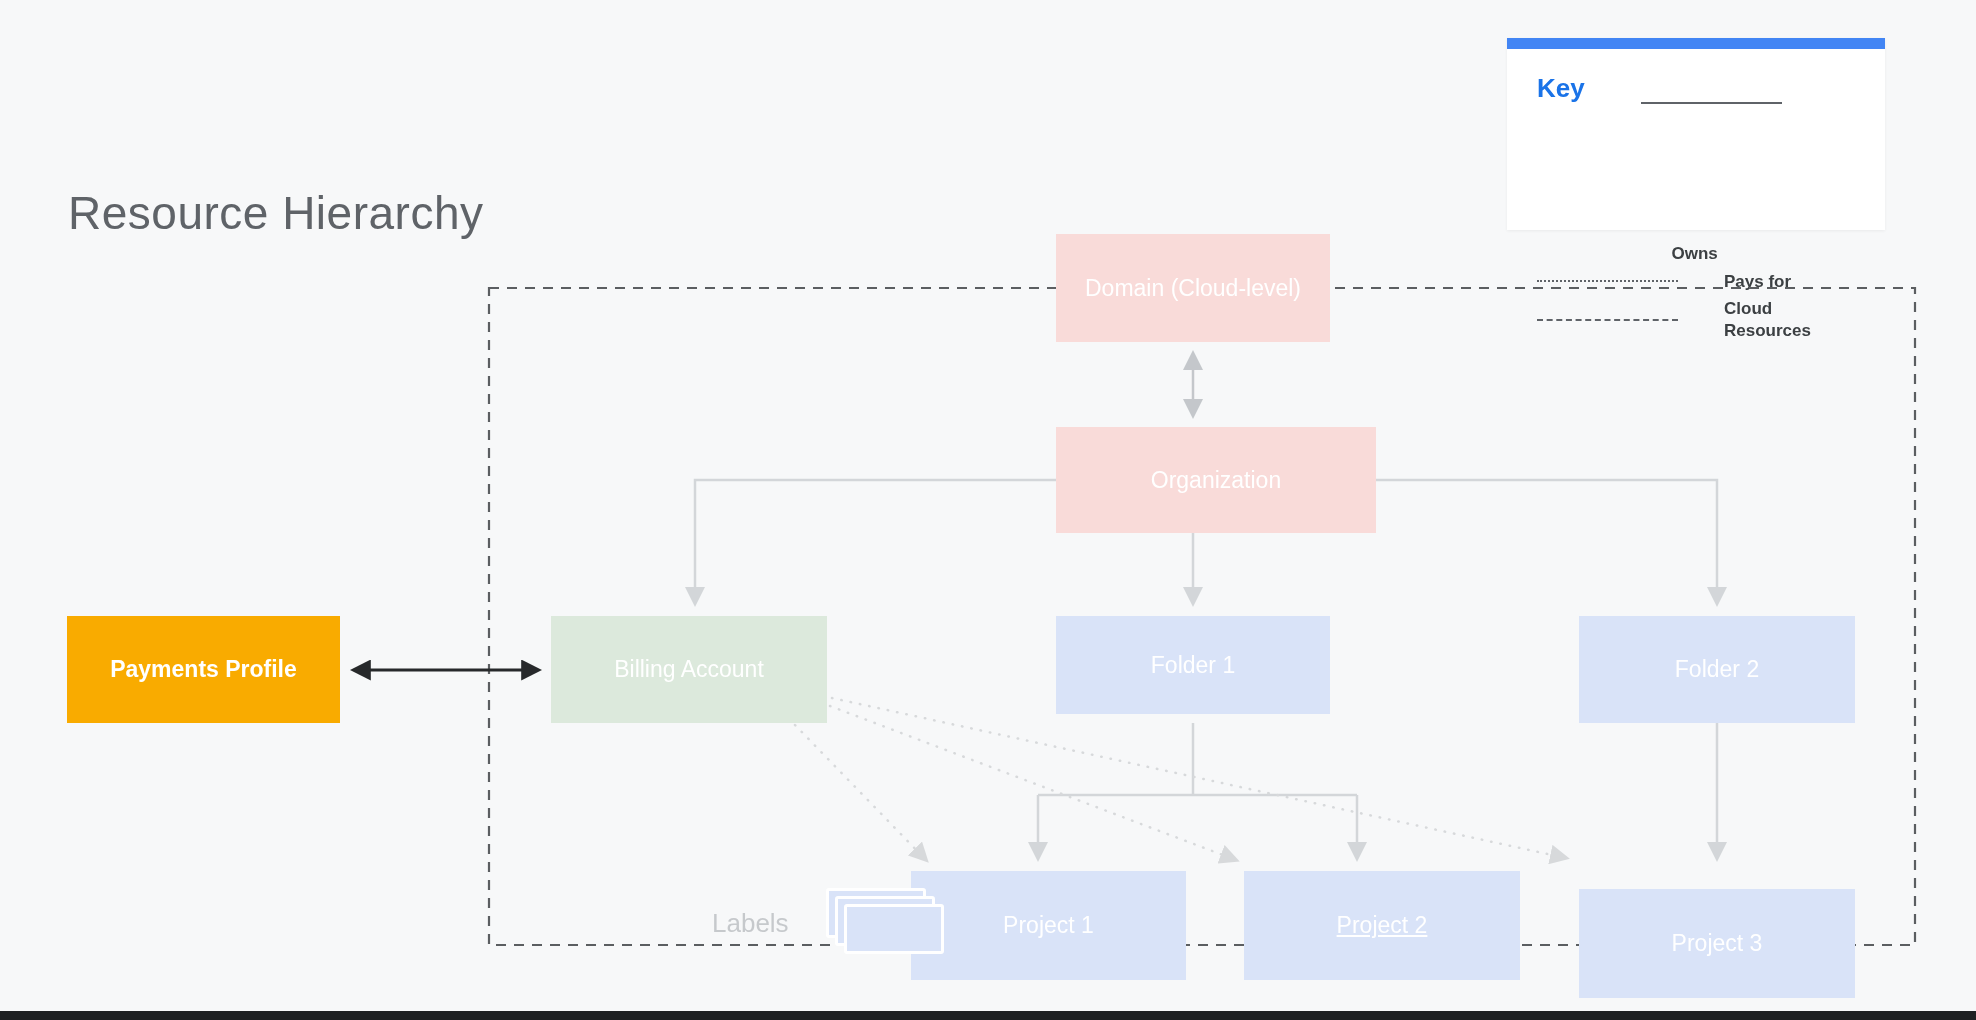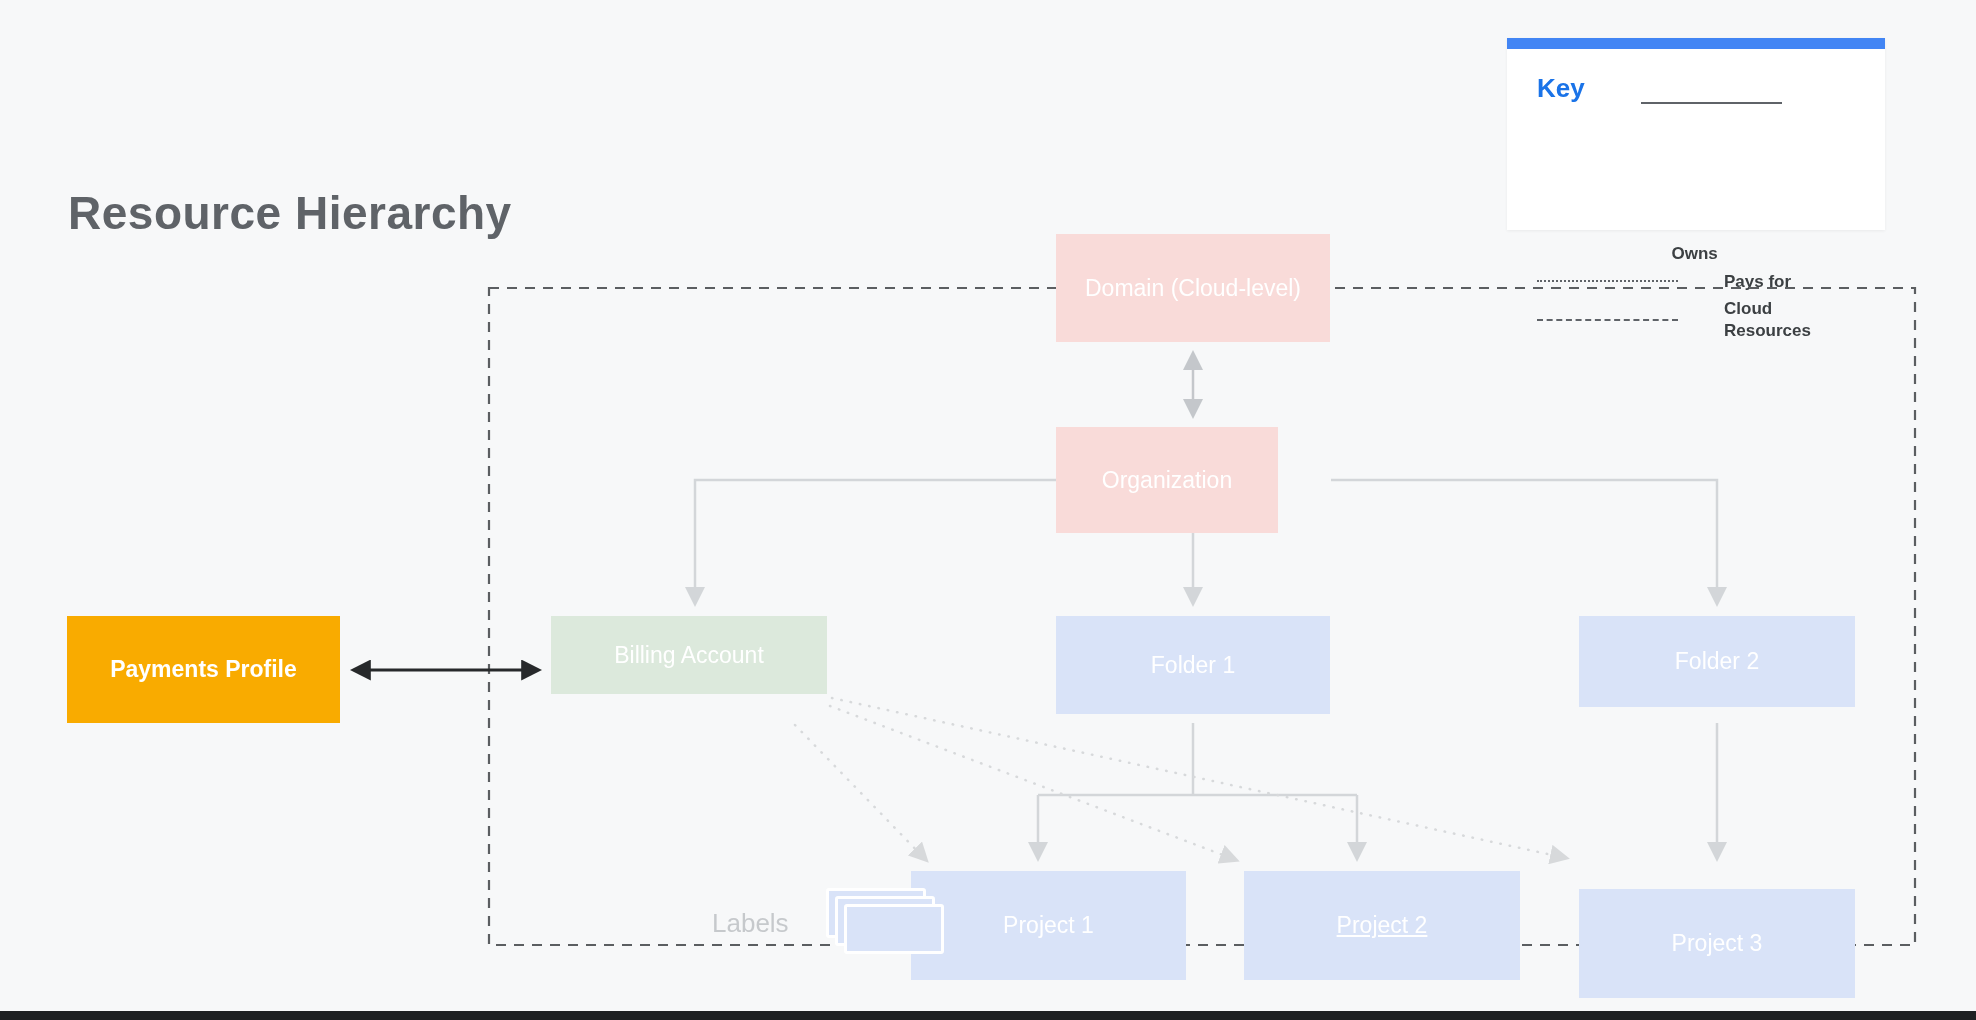--- a/index.html
+++ b/index.html
@@ -6,21 +6,21 @@
   html, body {
     width: 1976px; height: 1020px;
     overflow: hidden;
     background: #f7f8f9;
     font-family: "Liberation Sans", sans-serif;
   }
   .stage { position: relative; width: 1976px; height: 1020px; }
 
   .title {
     position: absolute; left: 68px; top: 186px;
-    font-size: 46px; font-weight: 700; color: #5f6368;
+    font-size: 46px; font-weight: 400; color: #5f6368;
     letter-spacing: 0.5px;
     text-align: center;
   }
 
   
   .legend {
     position: absolute; left: 1507px; top: 38px;
     width: 378px; height: 192px;
     background: #ffffff;
     box-shadow: 0 1px 3px rgba(0,0,0,0.06);
@@ -54,25 +54,25 @@
     position: absolute; z-index: 2;
     display: flex; align-items: center; justify-content: center;
     color: #ffffff; font-size: 23px; text-align: center;
   }
   .node.pink  { background: #f9dbd9; }
   .node.blue  { background: #d9e3f8; }
   .node.green { background: #dce9dc; }
   .node.amber { background: #f9ab00; font-weight: bold; }
 
   .n-domain   { left: 1056px; top: 234px; width: 274px; height: 108px; }
-  .n-org      { left: 1056px; top: 427px; width: 222px; height: 106px; }
+  .n-org      { left: 1056px; top: 427px; width: 320px; height: 106px; }
   .n-payments { left: 67px;   top: 616px; width: 273px; height: 107px; }
-  .n-billing  { left: 551px;  top: 616px; width: 276px; height: 78px; }
+  .n-billing  { left: 551px;  top: 616px; width: 276px; height: 107px; }
   .n-folder1  { left: 1056px; top: 616px; width: 274px; height: 98px; }
-  .n-folder2  { left: 1579px; top: 616px; width: 276px; height: 91px; }
+  .n-folder2  { left: 1579px; top: 616px; width: 276px; height: 107px; }
   .n-project1 { left: 911px;  top: 871px; width: 275px; height: 109px; }
   .n-project2 { left: 1244px; top: 871px; width: 276px; height: 109px; text-decoration: underline; }
   .n-project3 { left: 1579px; top: 871px; width: 276px; height: 109px; margin-top: 18px; }
 
   
   .labels-text {
     position: absolute; left: 712px; top: 908px; z-index: 3;
     color: #c6c9cc; font-size: 26px;
   }
   .cards-icon { position: absolute; left: 826px; top: 888px; width: 134px; height: 78px; z-index: 3; }

